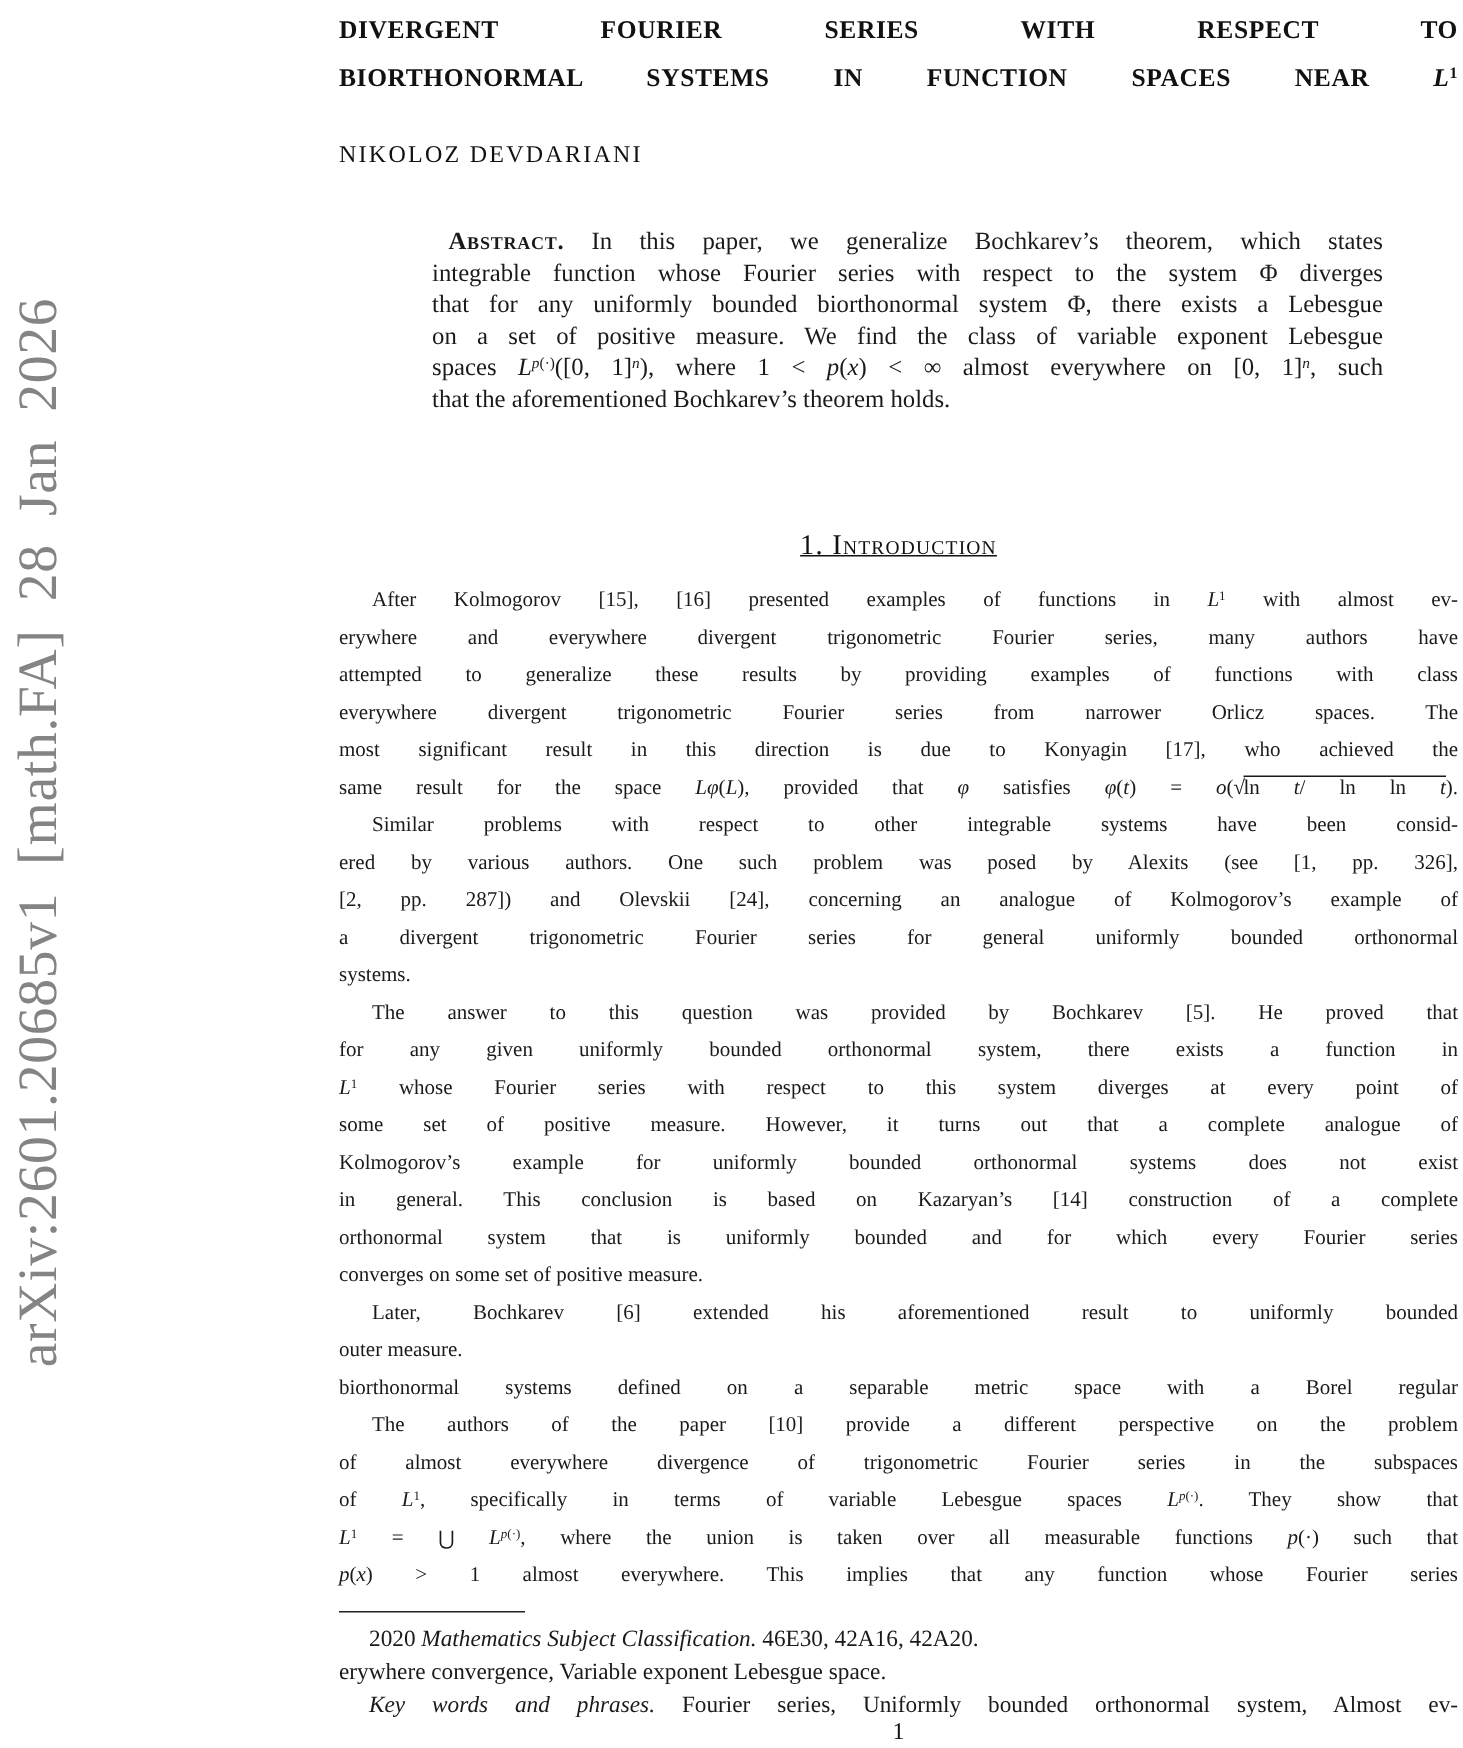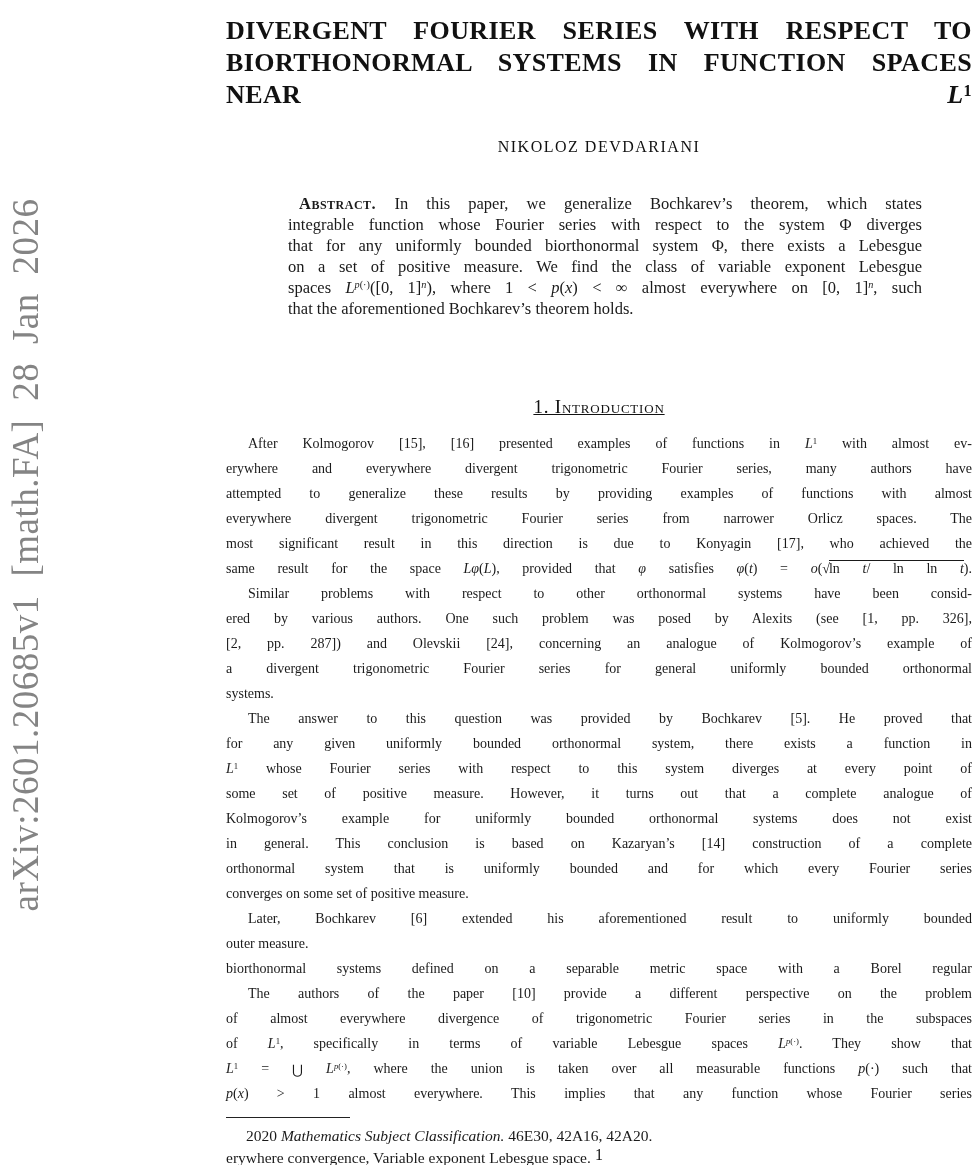--- a/index.html
+++ b/index.html
@@ -8,22 +8,22 @@
     font-family:"Liberation Serif",serif;color:#1a1a1a;
   }
   
   .arxiv{
     position:absolute;top:1002px;left:4px;width:894px;height:44px;
     transform-origin:0 0;transform:rotate(-90deg);
     font-size:37px;line-height:44px;color:#848484;text-align:center;
     letter-spacing:.5px;word-spacing:9px;white-space:nowrap;
   }
   .content{position:absolute;left:226px;top:0;width:746px;}
-  .title{padding-top:15px;font-weight:bold;font-size:26px;line-height:32px;text-align:center;letter-spacing:.4px;word-spacing:2px;color:#111;}
-  .author{margin-top:27px;font-size:16px;line-height:18px;text-align:center;letter-spacing:1.5px;color:#111;}
+  .title{padding-top:4px;font-weight:bold;font-size:17px;line-height:32px;text-align:center;letter-spacing:.4px;word-spacing:2px;color:#111;}
+  .author{margin-top:27px;font-size:16px;line-height:18px;letter-spacing:1.5px;color:#111;}
   .abstract{margin:37px 50px 0 62px;font-size:16.5px;line-height:21px;}
   .heading{margin-top:76px;font-size:19px;line-height:24px;text-align:center;font-variant:small-caps;letter-spacing:.8px;color:#111;text-decoration:underline;}
   .bodytext{margin-top:12px;font-size:14px;line-height:25px;}
   .para{margin:0;}
   .line{text-align:justify;text-align-last:justify;}
   .line.short{text-align-last:left;}
   .bodytext .line.indent{margin-left:22px;}
   .abstract .line.indent{margin-left:11px;}
   .sc{font-variant:small-caps;letter-spacing:.5px;font-weight:bold;}
   sup{font-size:.62em;vertical-align:baseline;position:relative;top:-.45em;line-height:0;}
@@ -59,27 +59,27 @@
         <div class="line">spaces <i>L</i><sup><i>p</i>(·)</sup>([0, 1]<sup><i>n</i></sup>), where 1 &lt; <i>p</i>(<i>x</i>) &lt; ∞ almost everywhere on [0, 1]<sup><i>n</i></sup>, such</div>
         <div class="line short">that the aforementioned Bochkarev’s theorem holds.</div>
       </div>
 
     <div class="heading">1. Introduction</div>
 
     <div class="bodytext">
       <div class="para">
           <div class="line indent">After Kolmogorov [15], [16] presented examples of functions in <i>L</i><sup>1</sup> with almost ev-</div>
           <div class="line">erywhere and everywhere divergent trigonometric Fourier series, many authors have</div>
-          <div class="line">attempted to generalize these results by providing examples of functions with almost</div>
+          <div class="line">attempted to generalize these results by providing examples of functions with class</div>
           <div class="line">everywhere divergent trigonometric Fourier series from narrower Orlicz spaces. The</div>
           <div class="line">most significant result in this direction is due to Konyagin [17], who achieved the</div>
           <div class="line">same result for the space <i>Lφ</i>(<i>L</i>), provided that <i>φ</i> satisfies <i>φ</i>(<i>t</i>) = <i>o</i>(<span class="rt">√</span><span class="ov">ln <i>t</i>/ ln ln <i>t</i></span>).</div>
         </div>
       <div class="para">
-          <div class="line indent">Similar problems with respect to other orthonormal systems have been consid-</div>
+          <div class="line indent">Similar problems with respect to other integrable systems have been consid-</div>
           <div class="line">ered by various authors. One such problem was posed by Alexits (see [1, pp. 326],</div>
           <div class="line">[2, pp. 287]) and Olevskii [24], concerning an analogue of Kolmogorov’s example of</div>
           <div class="line">a divergent trigonometric Fourier series for general uniformly bounded orthonormal</div>
           <div class="line short">systems.</div>
         </div>
       <div class="para">
           <div class="line indent">The answer to this question was provided by Bochkarev [5].  He proved that</div>
           <div class="line">for any given uniformly bounded orthonormal system, there exists a function in</div>
           <div class="line"><i>L</i><sup>1</sup> whose Fourier series with respect to this system diverges at every point of</div>
           <div class="line">some set of positive measure.  However, it turns out that a complete analogue of</div>

